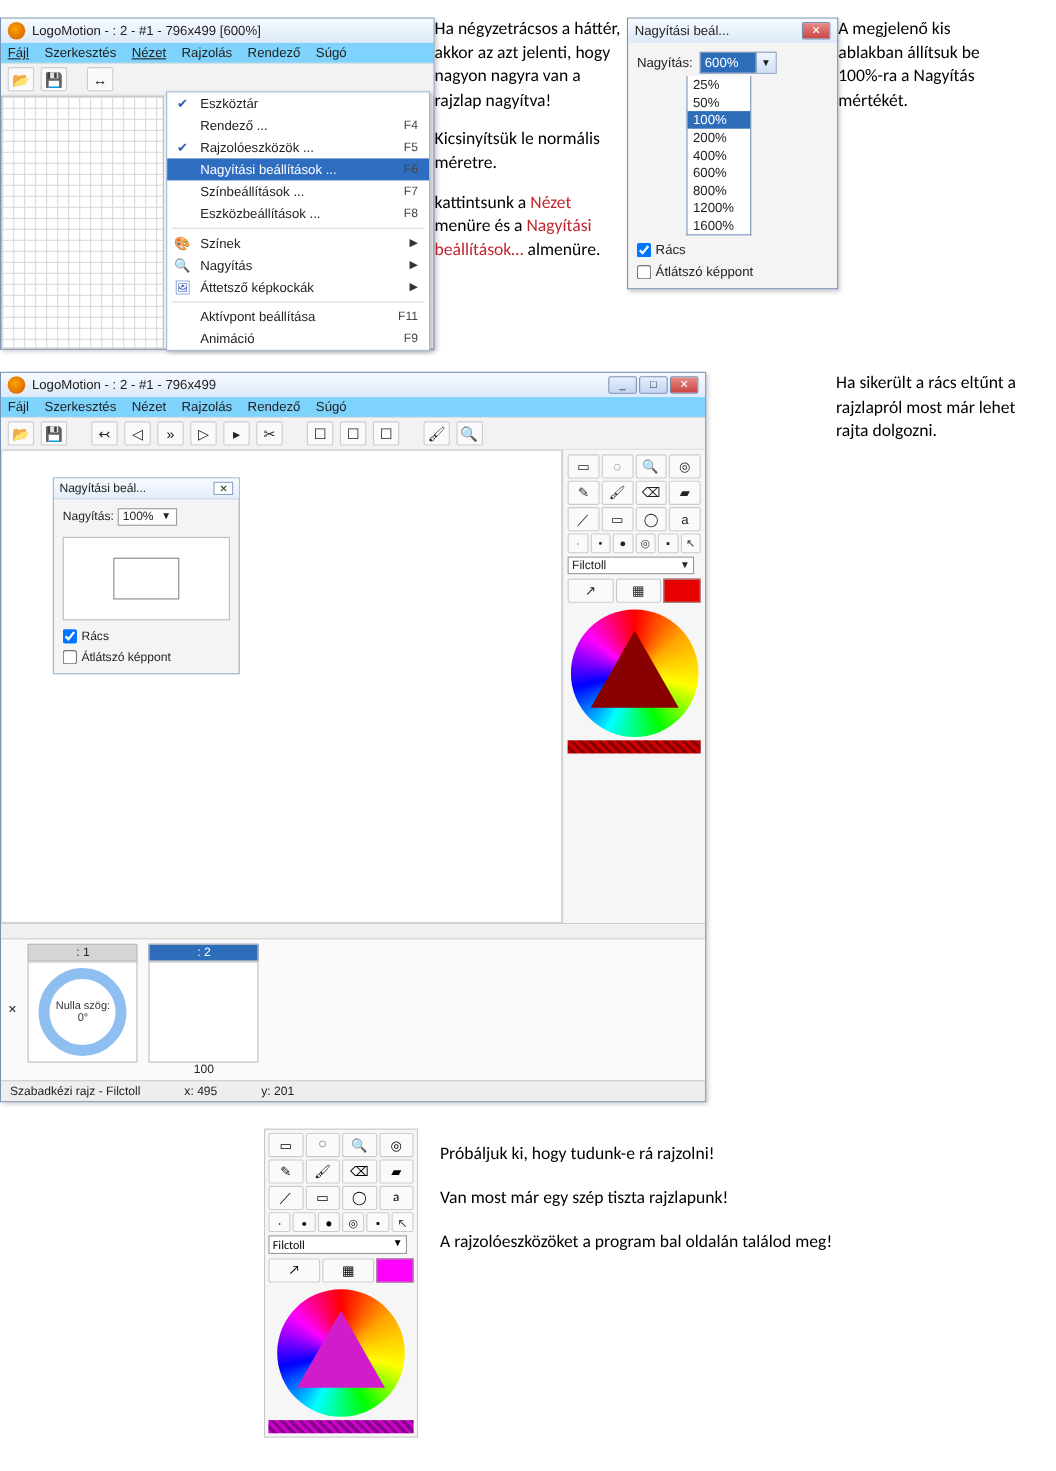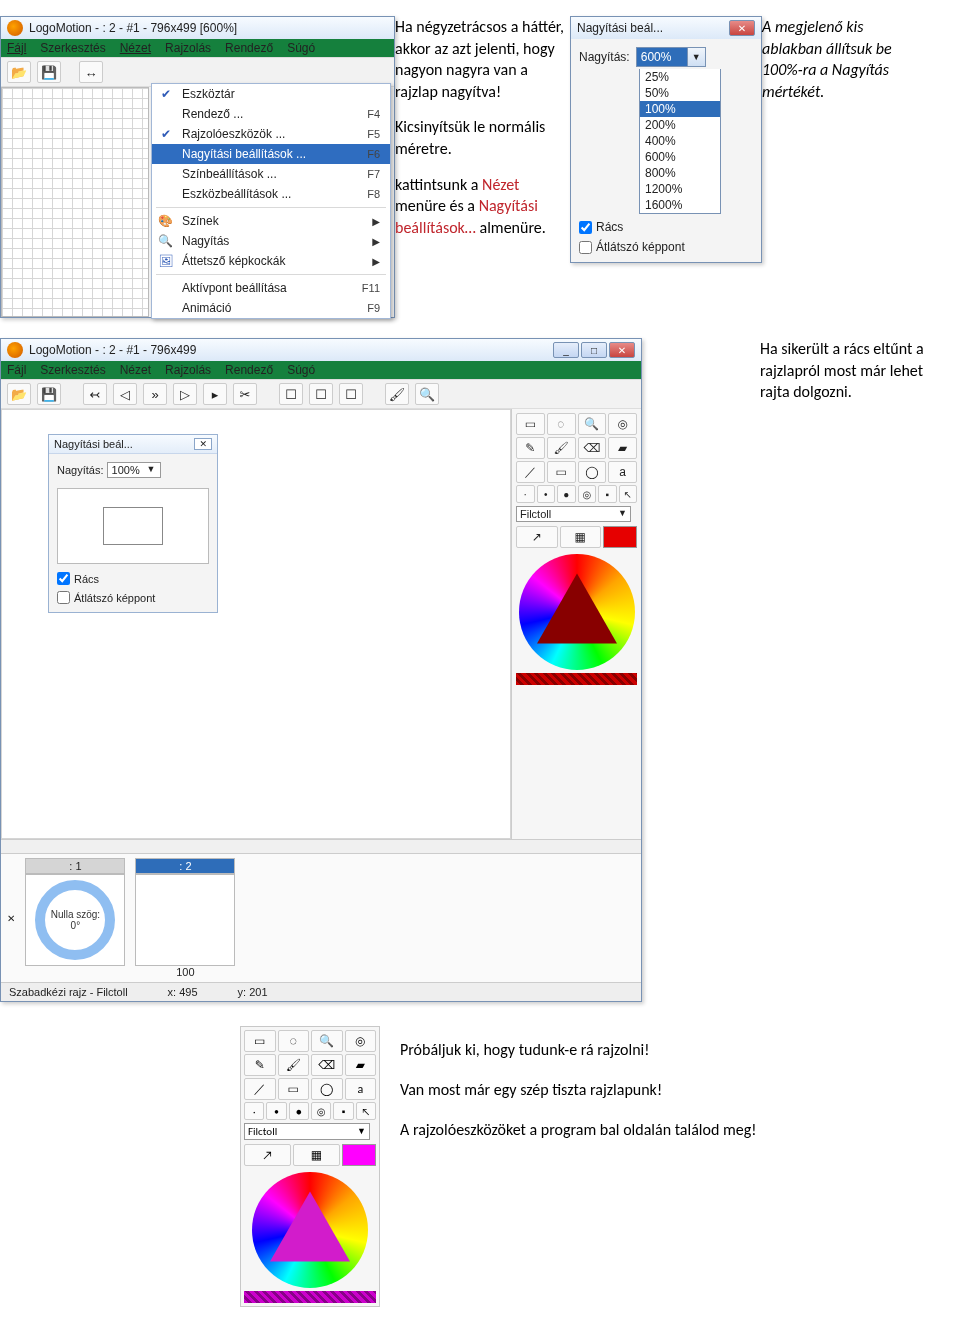--- a/index.html
+++ b/index.html
@@ -3,38 +3,38 @@
 <meta charset="utf-8">
 <style>
   * { box-sizing: border-box; margin: 0; padding: 0; }
   body { font-family: Calibri, Arial, sans-serif; font-size: 14px; background: #fff; width: 960px; }
   .page { width: 960px; padding: 16px 20px 8px 0; position: relative; }
   .top-row { display: flex; align-items: flex-start; }
   .menu-shot { width: 395px; }
   .col-text { width: 175px; font-size: 16px; line-height: 1.35; }
   .col-text p { margin-bottom: 14px; }
   .zoom-shot { width: 192px; }
-  .col-right { width: 130px; font-size: 16px; line-height: 1.35; font-style: italic; }
+  .col-right { width: 130px; font-size: 16px; line-height: 1.35; }
   .mid-row { display: flex; gap: 18px; margin-top: 20px; }
   .side-text { width: 180px; font-size: 16px; line-height: 1.35; margin-left: auto; }
   .side-text p { margin-bottom: 24px; }
   .bottom-row { display: flex; gap: 20px; margin-top: 24px; align-items: flex-start; padding-left: 240px; }
   .bottom-text { font-size: 16px; line-height: 1.5; padding-top: 12px; }
   .bottom-text p { margin-bottom: 16px; }
   .red { color: #c0262d; }
 
   
   .win { border: 1px solid #7892b4; background: #f4f4f4; font-family: "Segoe UI", Tahoma, sans-serif; font-size: 12px; color: #222; box-shadow: 2px 2px 4px rgba(0,0,0,.2); }
   .win .titlebar { background: linear-gradient(#f7fbff,#dce9f8); padding: 3px 6px; display: flex; align-items: center; gap: 6px; }
   .win .titlebar .t-icon { width: 16px; height: 16px; background: radial-gradient(circle at 40% 40%, #ffa200, #d05800); border-radius: 50%; }
   .win .titlebar .ttl { flex: 1; white-space: nowrap; overflow: hidden; text-overflow: ellipsis; }
   .win .controls { display:flex; gap:2px; }
   .win .ctrl-btn { width: 26px; height: 16px; background: linear-gradient(#e6eefb,#c4d6f2); border: 1px solid #7892b4; border-radius: 2px; font-size:10px; display:flex; align-items:center; justify-content:center; }
   .win .ctrl-btn.close { background: linear-gradient(#e78b88,#c84540); color:#fff; }
-  .menubar { background: #15803d; padding: 2px 6px; display: flex; gap: 14px; border-bottom: 1px solid #ddd; }
+  .menubar { background: #7dd3fc; padding: 2px 6px; display: flex; gap: 14px; border-bottom: 1px solid #ddd; }
   .menubar span u { text-decoration: underline; }
   .toolbar { background: #f2f2f2; padding: 3px 6px; display:flex; gap:6px; border-bottom:1px solid #ddd; }
   .tbtn { width: 24px; height: 22px; border:1px solid #ccc; background:#fafafa; border-radius:2px; display:inline-flex; align-items:center; justify-content:center; font-size:13px; }
 
   
   .menu-drop { position:relative; background:#fff; border:1px solid #a2b7d6; width:240px; margin-left:150px; margin-top:-1px; box-shadow:2px 2px 4px rgba(0,0,0,.25); }
   .menu-item { display:flex; align-items:center; padding:3px 10px 3px 6px; gap:8px; }
   .menu-item .chk { width:16px; text-align:center; color:#2f5bb7; }
   .menu-item .lbl { flex:1; }
   .menu-item .shortcut { color:#444; font-size:11px; width:34px; text-align:right; }
@@ -45,21 +45,21 @@
   
   .canvas-grid { width:148px; height:230px; background-image: linear-gradient(#d6d6d6 1px, transparent 1px), linear-gradient(90deg,#d6d6d6 1px, transparent 1px); background-size:10px 10px; background-color:#fff; border:1px solid #bbb; }
   .shot1-body { display:flex; }
 
   
   .zoom-body { padding:8px; }
   .zoom-body .row1 { display:flex; align-items:center; gap:6px; margin-bottom:2px; }
   .zcombo { border:1px solid #7892b4; width:70px; height:20px; display:flex; }
   .zcombo .sel { background:#2e6db9; color:#fff; flex:1; padding:2px 4px; }
   .zcombo .arr { width:18px; background:linear-gradient(#f0f5fb,#cfdff3); border-left:1px solid #7892b4; display:flex; align-items:center; justify-content:center; font-size:9px; }
-  .zlist { border:1px solid #7892b4; border-top:none; background:#fff; width:82px; margin-left:60px; }
+  .zlist { border:1px solid #7892b4; border-top:none; background:#fff; width:59px; margin-left:45px; }
   .zlist div { padding:1px 5px; }
   .zlist .sel { background:#2e6db9; color:#fff; }
   .chk-row { display:flex; align-items:center; gap:4px; margin-top:6px; }
   .chk-row input { width:13px; height:13px; }
 
   
   .big { width: 642px; }
   .big .work { display:flex; height: 430px; position:relative; }
   .big .canvas-area { flex:1; background:#fff; border:1px solid #d5d5d5; position:relative; overflow:hidden; }
   .palette { width:130px; background:#f6f6f6; border-left:1px solid #ccc; padding:4px; }

